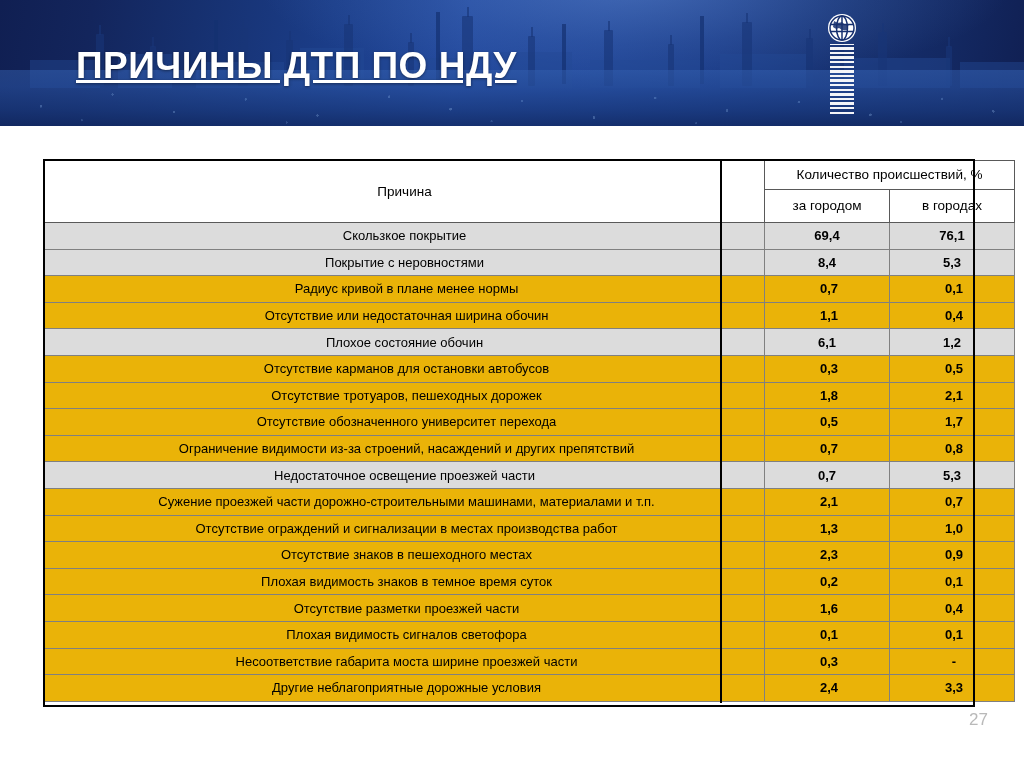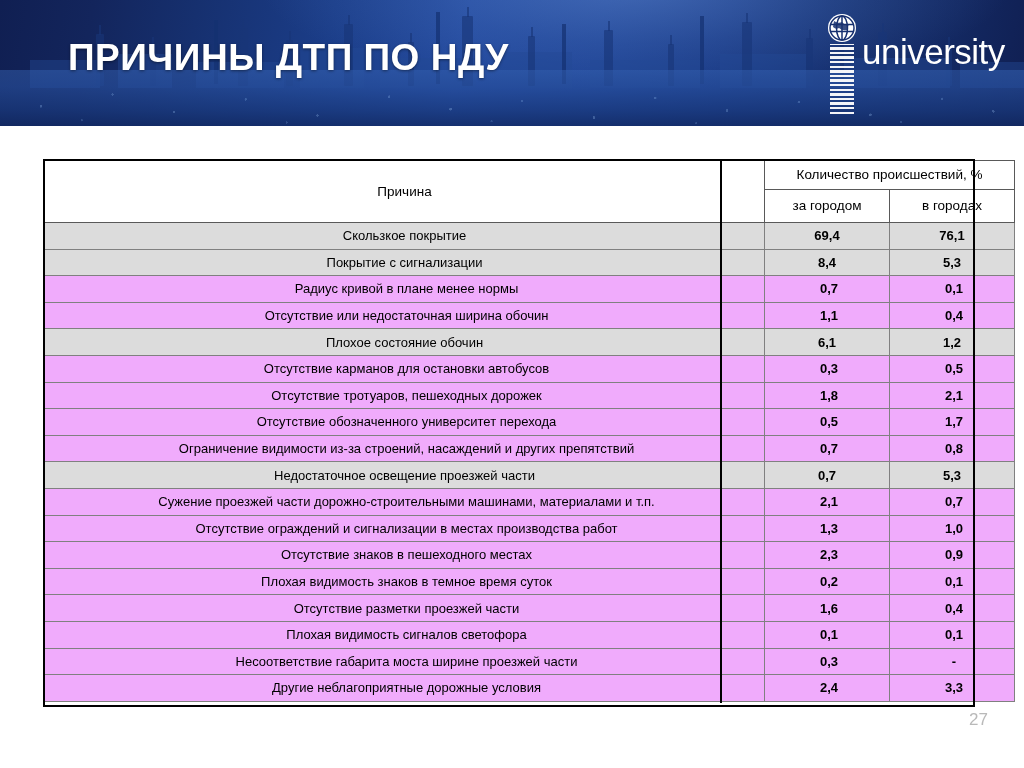--- a/index.html
+++ b/index.html
@@ -123,28 +123,29 @@
     position: absolute;
     bottom: 38px;
     background: rgba(36,74,148,0.45);
   }
 
   
   .slide-title {
     position: absolute;
     left: 68px;
     top: 38px;
-    margin: 0;
+    margin: 8px;
     font-size: 37px;
     font-weight: bold;
     letter-spacing: .5px;
     color: #ffffff;
     text-shadow: 0 1px 3px rgba(0,0,0,.45);
     white-space: nowrap;
     line-height: 1.1;
+    text-decoration: underline;
   }
 
   
   .logo {
     position: absolute;
     right: 22px;
     top: 12px;
     width: 190px;
     height: 104px;
   }
@@ -237,21 +238,21 @@
     text-align: center;
     white-space: nowrap;
     overflow: hidden;
     text-overflow: ellipsis;
   }
   td.val {
     text-align: center;
     font-weight: bold;
   }
   tr.shaded td { background: #dcdcdc; }
-  tr.plain  td { background: #f0abfc; padding-left: 10px; }
+  tr.plain  td { background: #eab308; padding-left: 10px; }
 
   
   .table-wrap::before {
     content: "";
     position: absolute;
     left: -1px; top: -1px;
     width: 928px;
     height: calc(100% + 2px);
     border: 2px solid #000000;
     pointer-events: none;
@@ -334,21 +335,20 @@
             <circle cx="14" cy="14" r="12"></circle>
             <ellipse cx="14" cy="14" rx="5.5" ry="12"></ellipse>
             <path d="M2.2 10.5 H25.8 M2.2 17.5 H25.8 M14 2 V26"></path>
           </g>
           <path d="M6 7 q4 3 8 1 q3 4 7 2 l-2 6 q-5 1 -8 -2 q-3 2 -6 -1 z" fill="#17306f" opacity=".85"></path>
         </svg>
       </div>
 
       <div class="logo-bars"></div>
 
-      <div class="logo-word">university</div>
 
     </div>
   </div>
 
   <div class="table-wrap">
     <div class="vrule"></div>
     <table class="data">
       <colgroup>
         <col class="th-cause">
         <col class="col-num">
@@ -364,21 +364,21 @@
           <th class="th-sub">в городах</th>
         </tr>
       </thead>
       <tbody id="table-body">
           <tr class="shaded">
             <td class="cause">Скользкое покрытие</td>
             <td class="val">69,4</td>
             <td class="val">76,1</td>
           </tr>
           <tr class="shaded">
-            <td class="cause">Покрытие с сигнализации</td>
+            <td class="cause">Покрытие с неровностями</td>
             <td class="val">8,4</td>
             <td class="val">5,3</td>
           </tr>
           <tr class="plain">
             <td class="cause">Радиус кривой в плане менее нормы</td>
             <td class="val">0,7</td>
             <td class="val">0,1</td>
           </tr>
           <tr class="plain">
             <td class="cause">Отсутствие или недостаточная ширина обочин</td>

